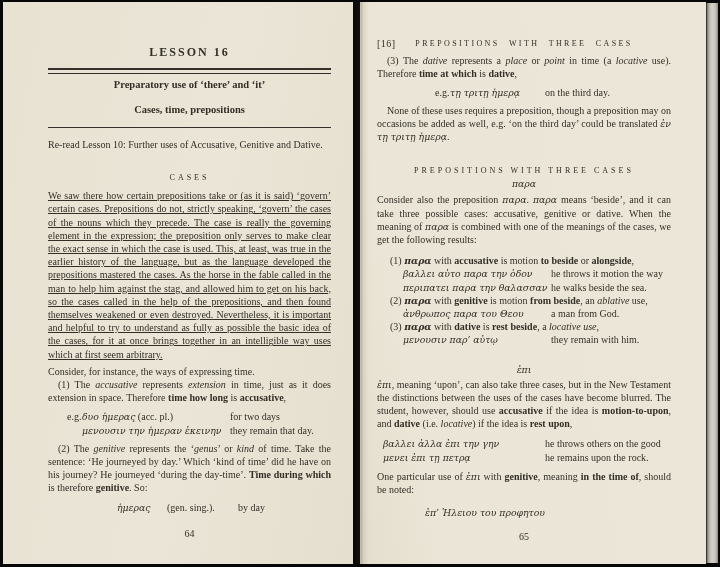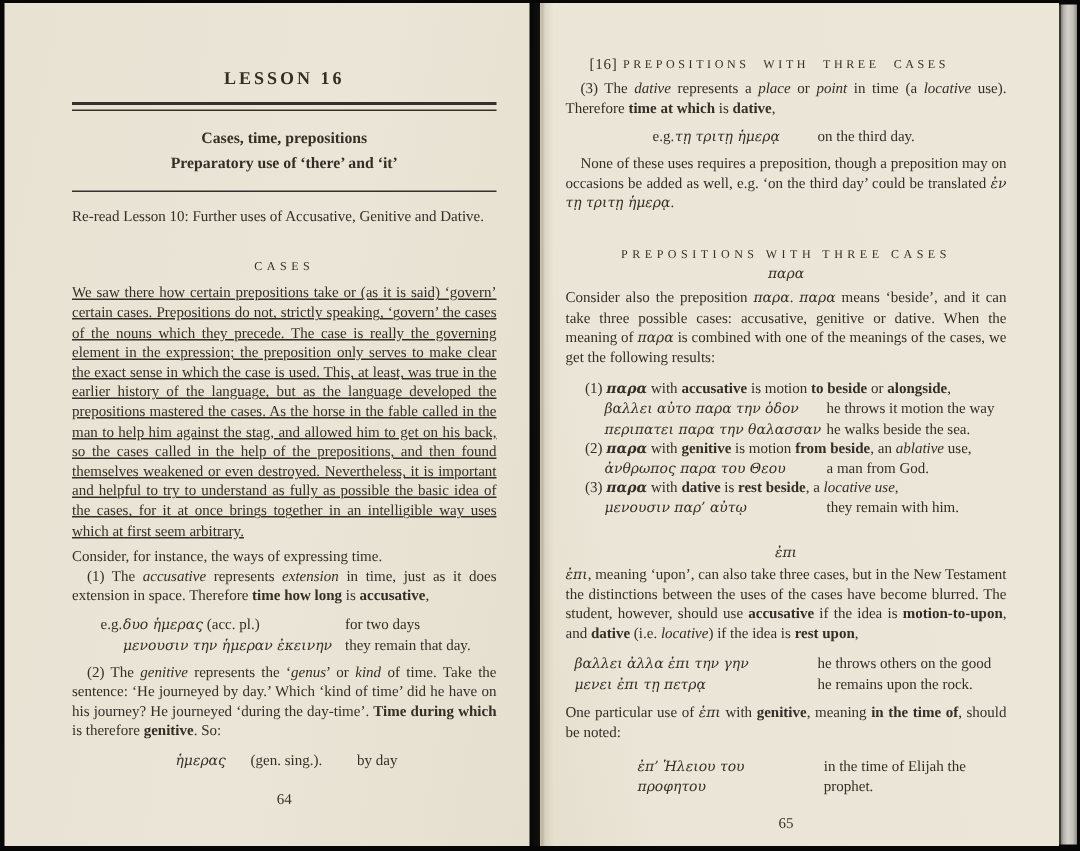--- a/index.html
+++ b/index.html
@@ -37,21 +37,21 @@
   .time-intro{margin-top:4px;}
   .eg-rows{margin-top:6px;margin-left:19px;}
   .eg-row3{display:grid;grid-template-columns:15px 148px 1fr;}
   .gen-para{margin-top:5px;}
   .gen-row{margin-top:6px;margin-left:69px;display:grid;grid-template-columns:50px 71px 1fr;}
   .pageno{text-align:center;}
   .pn-l{margin-top:13px;}
   .pn-r{margin-top:11px;}
 
   .page-head{margin-top:34px;position:relative;text-align:center;}
-  .folio{position:absolute;left:16px;top:1px;font-size:10px;letter-spacing:0.5px;}
+  .folio{position:absolute;left:0;top:1px;font-size:10px;letter-spacing:0.5px;}
   .run-head{font-size:8px;letter-spacing:2.4px;word-spacing:5px;}
   .dative-para{margin-top:4px;}
   .r-eg-row{margin-top:5px;margin-left:58px;display:grid;grid-template-columns:15px 95px 1fr;}
   .none-para{margin-top:5px;}
   .section-head{margin-top:22px;}
   .sub-gk{text-align:center;margin-top:2px;line-height:12px;}
   .intro-para{margin-top:3px;}
   .items{margin-top:8px;}
   .item-line{margin-left:13px;}
   .ex-row{margin-left:26px;display:grid;grid-template-columns:148px 1fr;}
@@ -66,22 +66,22 @@
 </style>
 </head>
 <body>
 
 <div class="book">
 
   <div class="page page-left">
     <div class="inner-l">
       <div class="lesson-title">LESSON 16</div>
       <div class="double-rule"></div>
+      <div class="subtitle st2">Preparatory use of ‘there’ and ‘it’</div>
       <div class="subtitle st1">Cases, time, prepositions</div>
-      <div class="subtitle st2">Preparatory use of ‘there’ and ‘it’</div>
       <div class="single-rule"></div>
       <div class="reread">Re-read Lesson 10:  Further uses of Accusative, Genitive and Dative.</div>
 
       <div class="small-head cases-head">CASES</div>
       <div class="para cases-para"><span>We saw there how certain prepositions take or (as it is said) ‘govern’ certain cases.  Prepositions do not, strictly speaking, ‘govern’ the cases of the nouns which they precede. The case is really the governing element in the expression; the preposition only serves to make clear the exact sense in which the case is used. This, at least, was true in the earlier history of the language, but as the language developed the prepositions mastered the cases. As the horse in the fable called in the man to help him against the stag, and allowed him to get on his back, so the cases called in the help of the prepositions, and then found themselves weakened or even destroyed.  Nevertheless, it is important and helpful to try to understand as fully as possible the basic idea of the cases, for it at once brings together in an intelligible way uses which at first seem arbitrary.</span></div>
 
       <div class="time-intro">Consider, for instance, the ways of expressing time.</div>
       <div class="para ind"><span>(1) The </span><span class="i">accusative</span><span> represents </span><span class="i">extension</span><span> in time, just as it does extension in space. Therefore </span><span class="b">time how long</span><span> is </span><span class="b">accusative</span><span>,</span></div>
 
       <div class="eg-rows">
@@ -170,21 +170,20 @@
         <div class="epi-row">
           <span class="gk g-cell">μενει ἐπι τῃ πετρᾳ</span>
           <span class="e-cell">he remains upon the rock.</span>
         </div>
       </div>
 
       <div class="para particular"><span>One particular use of </span><span class="gk">ἐπι</span><span> with </span><span class="b">genitive</span><span>, meaning </span><span class="b">in the time of</span><span>, should be noted:</span></div>
 
       <div class="final-row">
         <span class="gk">ἐπ’ Ἡλειου του προφητου</span>
-        <span>in the time of Elijah the prophet.</span>
       </div>
 
       <div class="pageno pn-r">65</div>
     </div>
   </div>
 
   <div class="gutter"></div>
   <div class="fore-edge"></div>
 </div>
 

